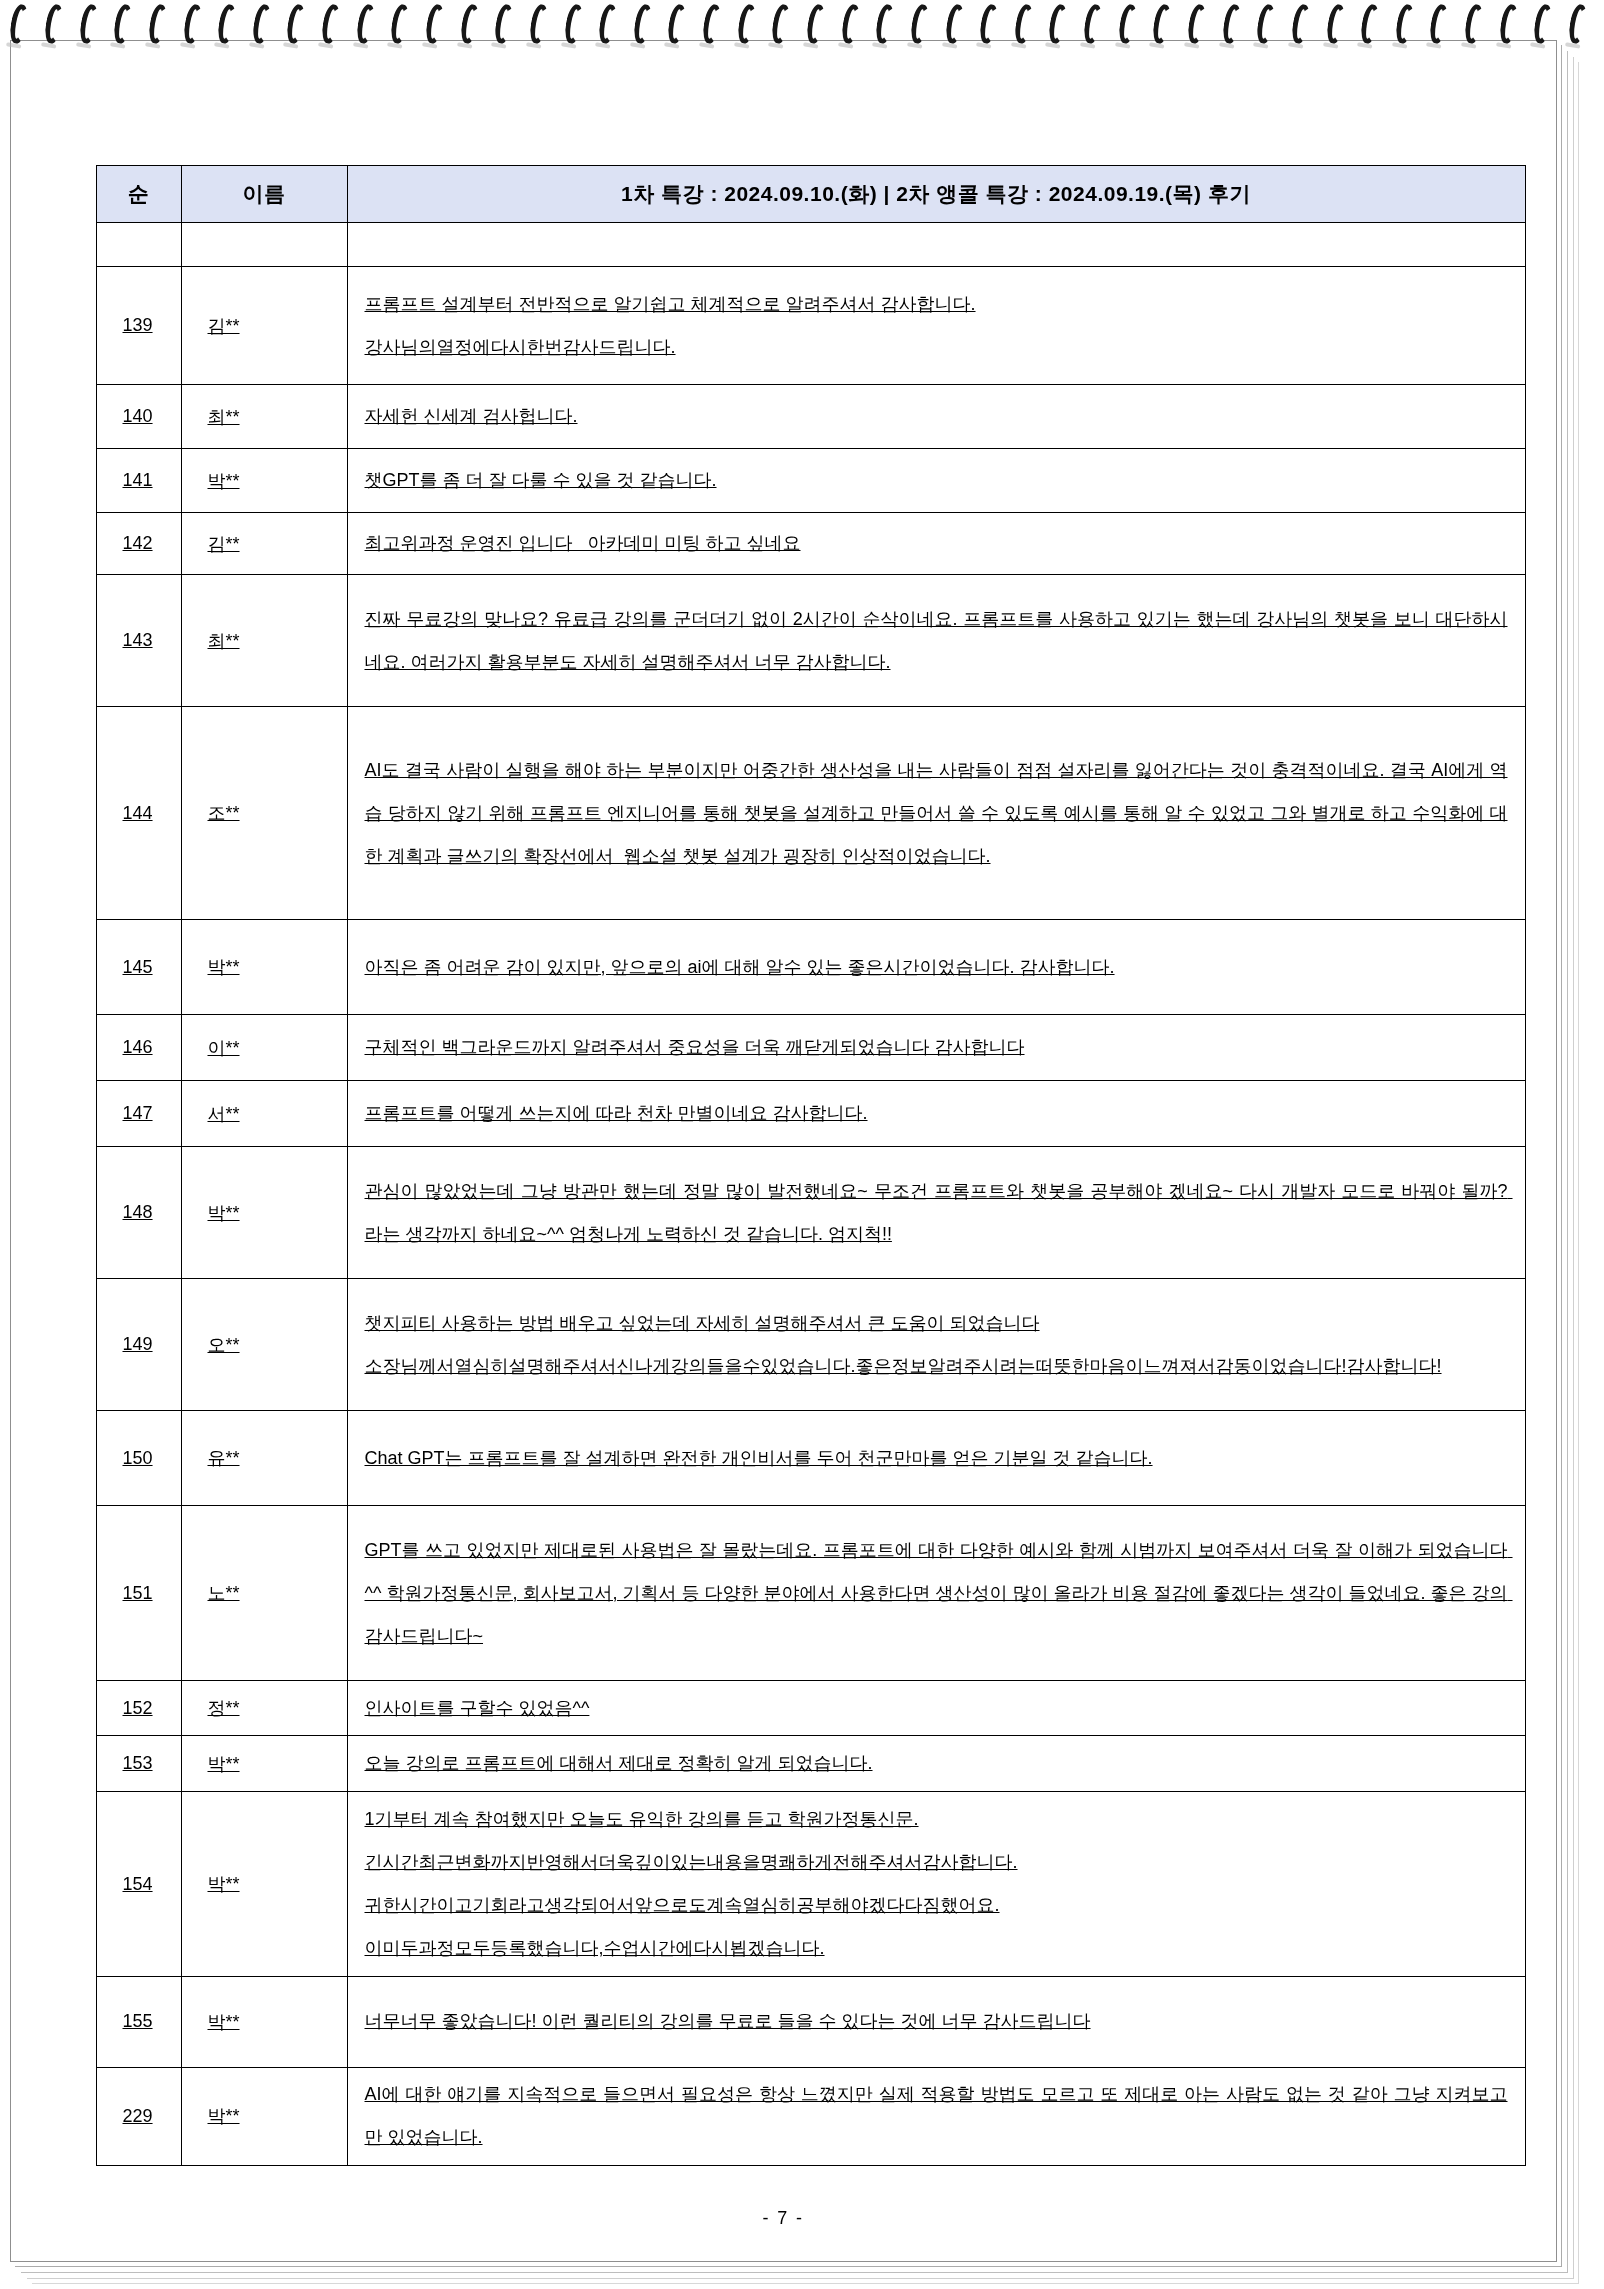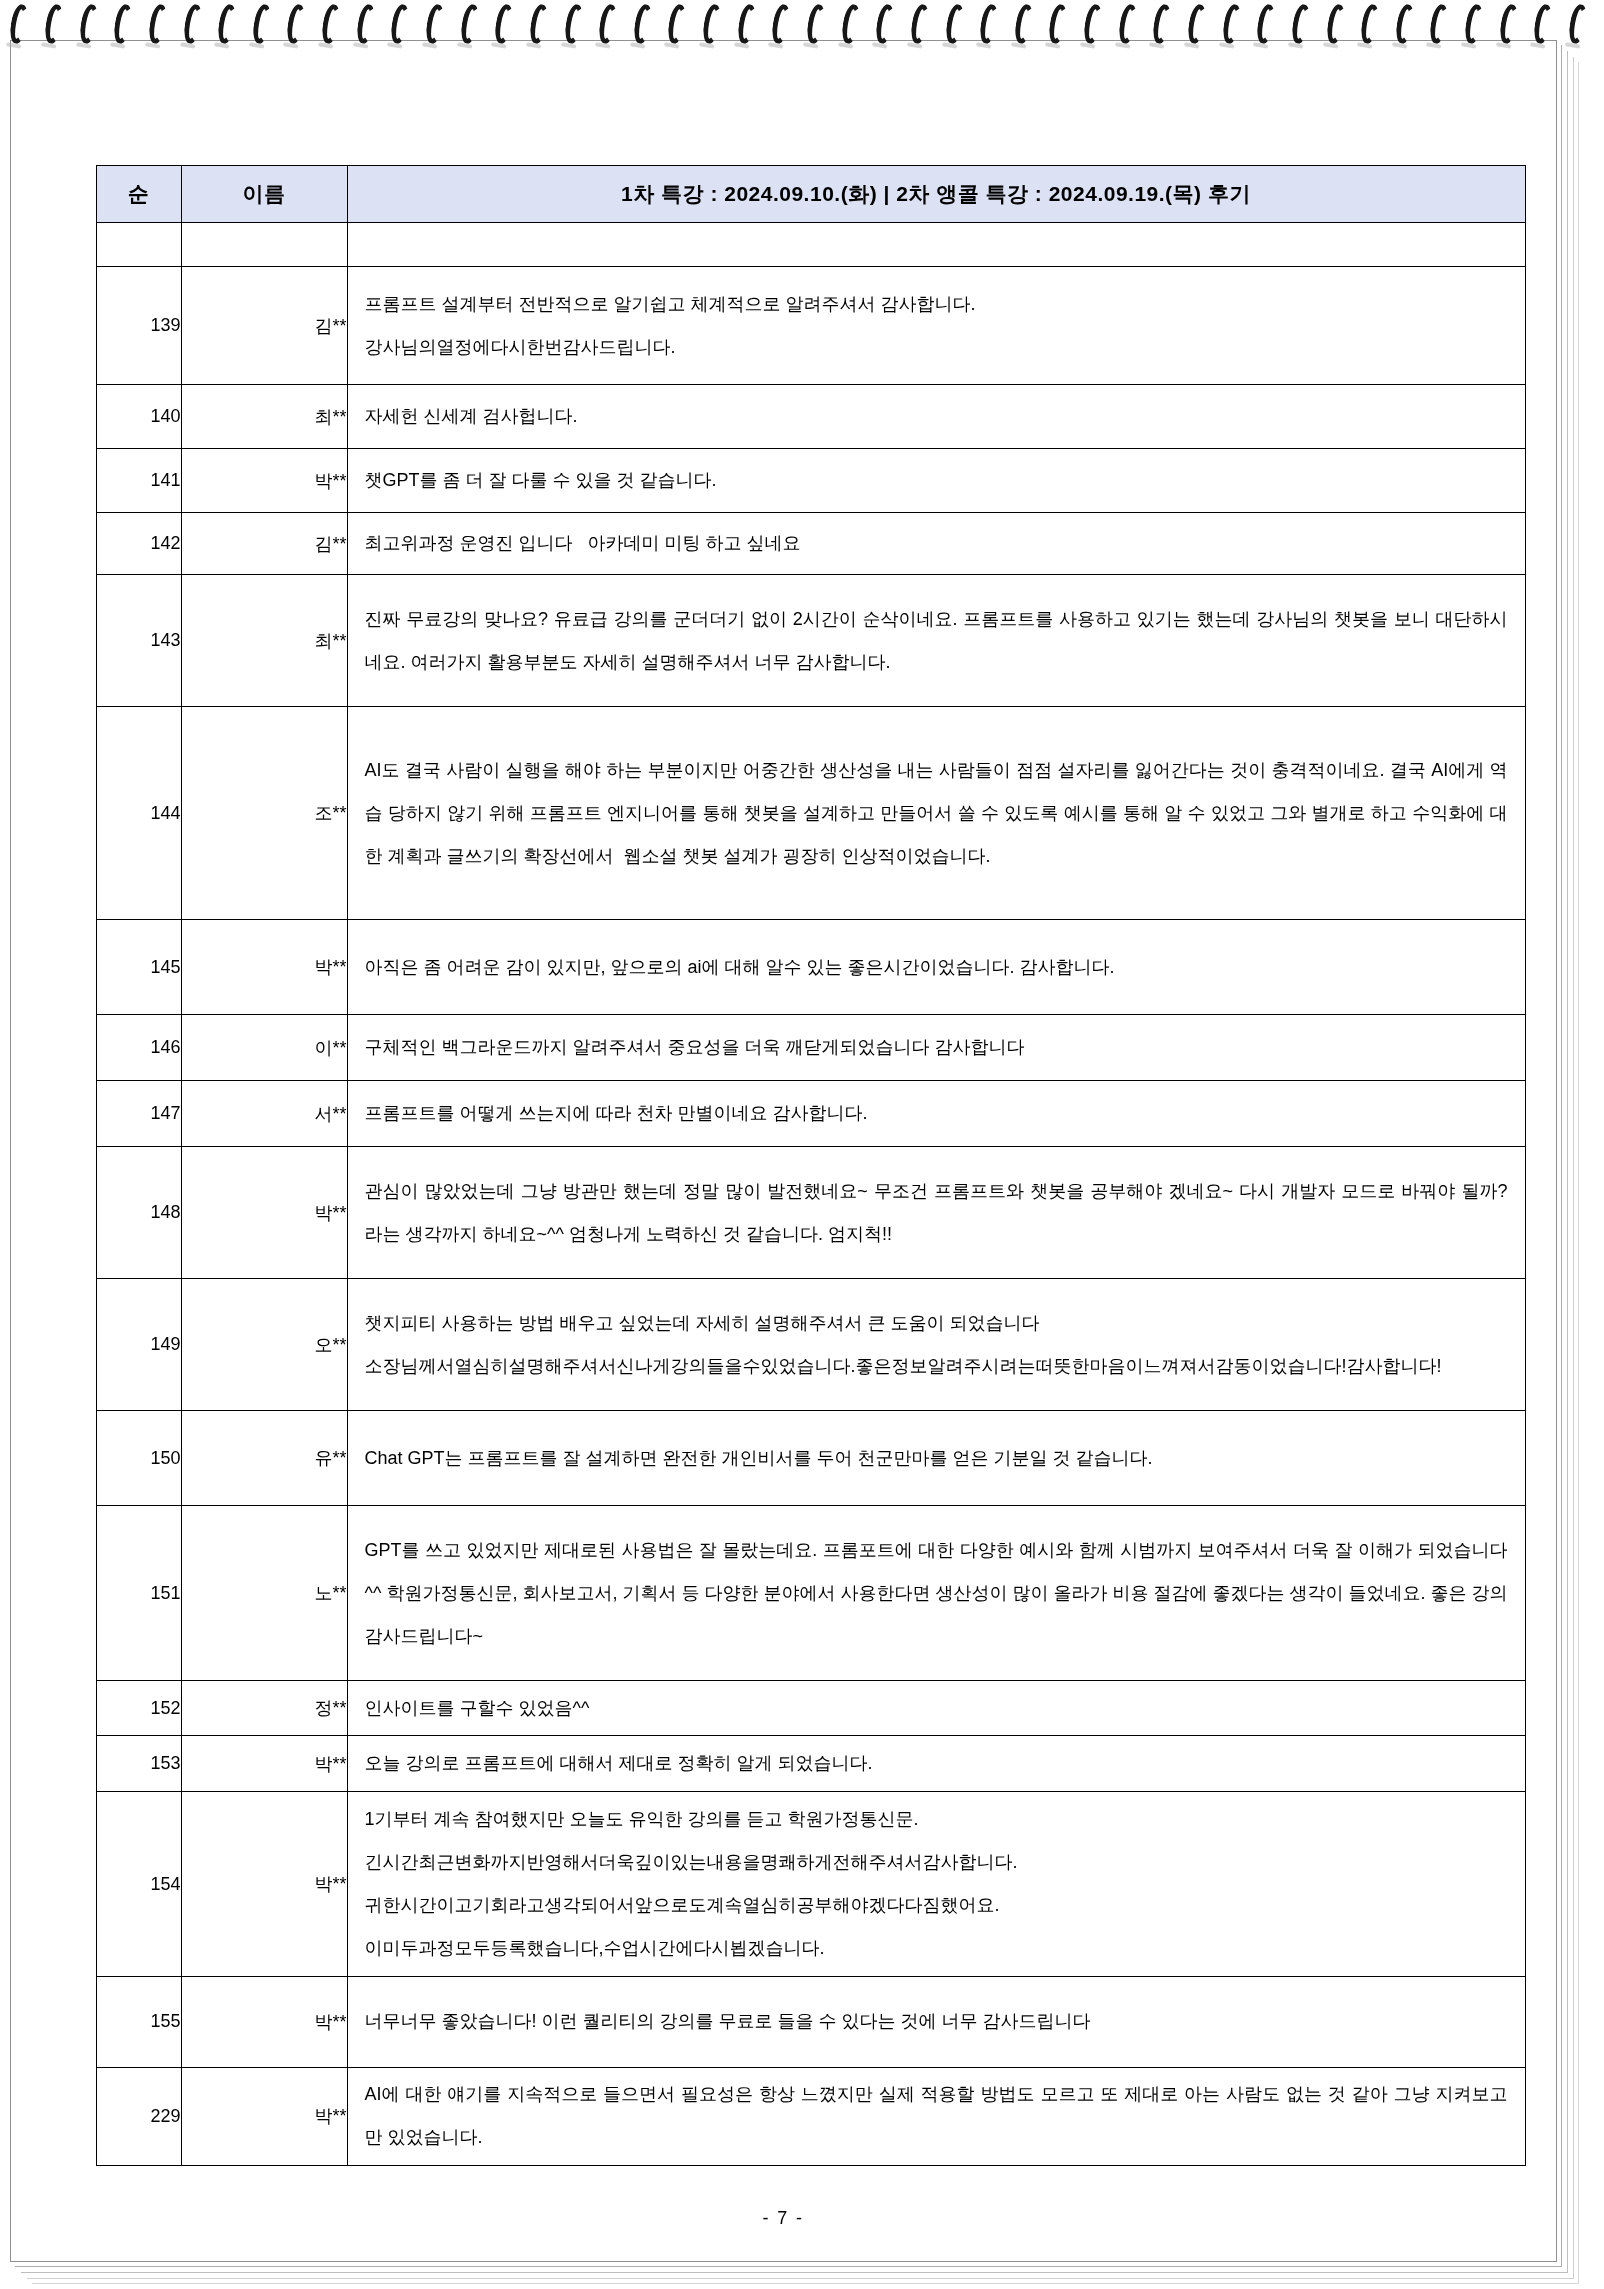--- a/index.html
+++ b/index.html
@@ -30,22 +30,22 @@
         border-radius:50%;transform:rotate(10deg);}
   .ring::after{content:"";position:absolute;left:-5.7px;bottom:-8.5px;width:15px;height:3.8px;
         background:#b5b5b5;opacity:.55;border-radius:1.9px;}
 
   
   table.fb{position:absolute;left:85px;top:124px;width:1429px;border-collapse:collapse;table-layout:fixed;background:#fff;}
   table.fb,table.fb th,table.fb td{border:0.9px solid var(--border);}
   table.fb th,table.fb td{border-top-width:1.9px;border-bottom-width:1.9px;}
   table.fb{border-width:1.9px;}
   th.hd{height:57px;background:var(--header-bg);font-weight:bold;font-size:21px;text-align:center;vertical-align:middle;letter-spacing:0.5px;}
-  td{vertical-align:middle;}
-  td.no,td.nm{text-align:right;font-size:18px;}
+  td{vertical-align:middle;text-decoration:underline;}
+  td.no,td.nm{text-align:left;font-size:18px;padding-left:26px;}
   td.fbk{padding:5.7px 17px;font-size:18px;line-height:43px;text-align:justify;}
   td.fbk .line{white-space:pre-wrap;}
 
   
   .pagenum{position:absolute;left:0;top:2167px;width:100%;text-align:center;font-size:18px;letter-spacing:1.9px;}
 </style>
 </head>
 <body>
 
 <div class="canvas">

